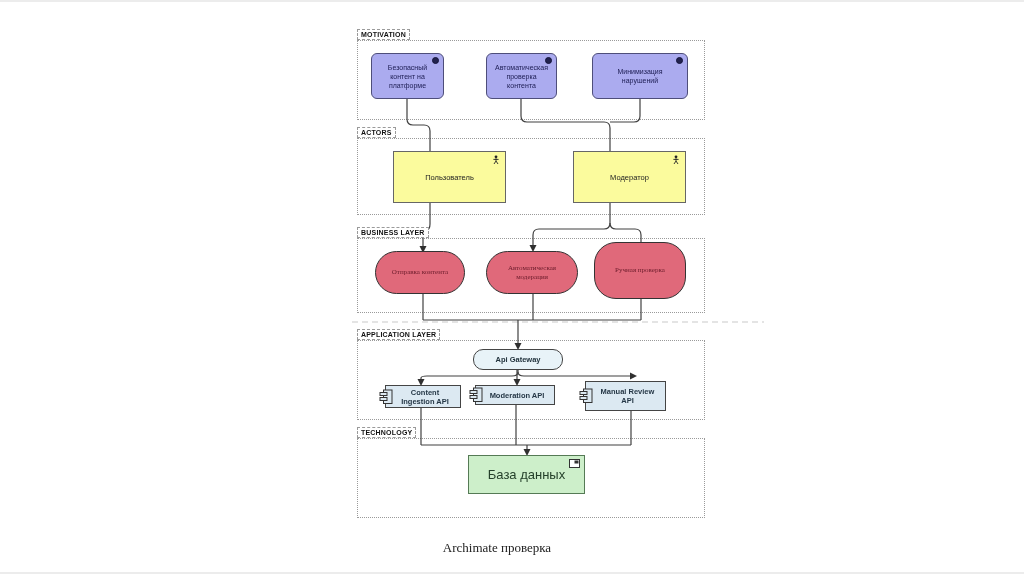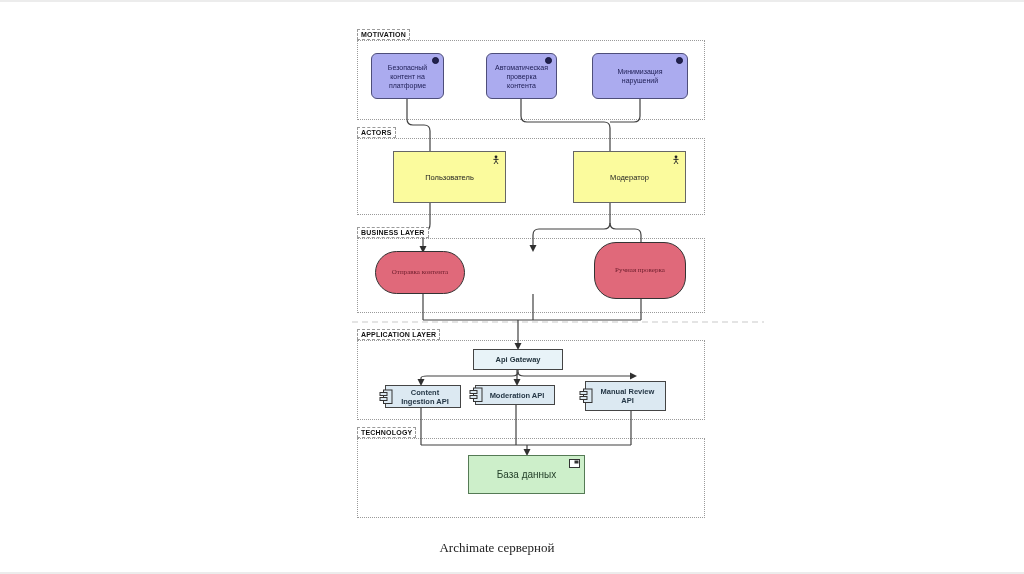--- a/index.html
+++ b/index.html
@@ -42,32 +42,32 @@
     background:#FBFB9D;border:1px solid #666;
     font-size:7.5px;color:#222;margin-left:20px;
   }
   .actor-icon{position:absolute;top:3px;right:5px;width:8px;height:10px;}
   .process{
     background:#E0697A;border:1px solid #333;border-radius:22px;
     font-family:"Liberation Serif",serif;font-size:7px;color:#6b1c2b;
     padding:2px 8px;line-height:8.5px;
   }
   .gateway{
-    background:#E8F3F8;border:1px solid #444;border-radius:0;
+    background:#E8F3F8;border:1px solid #444;border-radius:10px;
     font-size:7.5px;font-weight:bold;color:#22333d;
   }
   .component{
     background:#DCE9F2;border:1px solid #444;
     font-size:7.5px;font-weight:bold;color:#253746;line-height:9px;
     padding:2px 4px 2px 8px;
   }
   .comp-icon{position:absolute;left:-7px;top:50%;transform:translateY(-50%);width:14px;height:16px;}
   .database{
     background:#CDEFCA;border:1px solid #557a55;
-    font-size:10px;color:#24402a;
+    font-size:13px;color:#24402a;
   }
   .db-icon{position:absolute;top:3px;right:4px;width:11px;height:9px;}
   .wires{position:absolute;left:0;top:0;z-index:1;}
   .caption{
     position:absolute;left:377px;top:538px;width:240px;text-align:center;
     font-family:"Liberation Serif",serif;font-size:13px;color:#222;
   }
 </style>
 </head>
 <body>
@@ -147,20 +147,23 @@
     <span>Отправка контента</span>
   </div>
 
   <div class="node actor" style="left:553px;top:149px;width:113px;height:52px">
     <svg class="actor-icon" viewBox="0 0 8 10">
       <circle cx="4" cy="1.8" r="1.4" fill="#222"></circle>
       <path d="M4,3.2 L4,6 M1.4,4.4 L6.6,4.4 M4,6 L2,9 M4,6 L6,9" stroke="#222" stroke-width="0.9" fill="none"></path>
     </svg>
     <span>Модератор</span>
   </div>
+  <div class="node process" style="left:486px;top:249px;width:92px;height:43px">
+    <span>Автоматическая модерация</span>
+  </div>
   <div class="node process" style="left:594px;top:240px;width:92px;height:57px">
     <span>Ручная проверка</span>
   </div>
 
   <div class="node gateway" style="left:473px;top:347px;width:90px;height:21px">
     <span>Api Gateway</span>
   </div>
 
   <div class="node component" style="left:385px;top:383px;width:76px;height:23px">
     <svg class="comp-icon" viewBox="0 0 14 16">
@@ -188,15 +191,15 @@
   </div>
 
   <div class="node database" style="left:468px;top:453px;width:117px;height:39px">
     <svg class="db-icon" viewBox="0 0 11 9">
       <rect x="0.5" y="0.5" width="10" height="8" fill="#ffffff" stroke="#333" stroke-width="1"></rect>
       <rect x="5.5" y="1.5" width="4" height="3" fill="#333"></rect>
     </svg>
     <span>База данных</span>
   </div>
 
-  <div class="caption">Archimate серверной</div>
+  <div class="caption">Archimate проверка</div>
 
 </div>
 
 </body></html>

